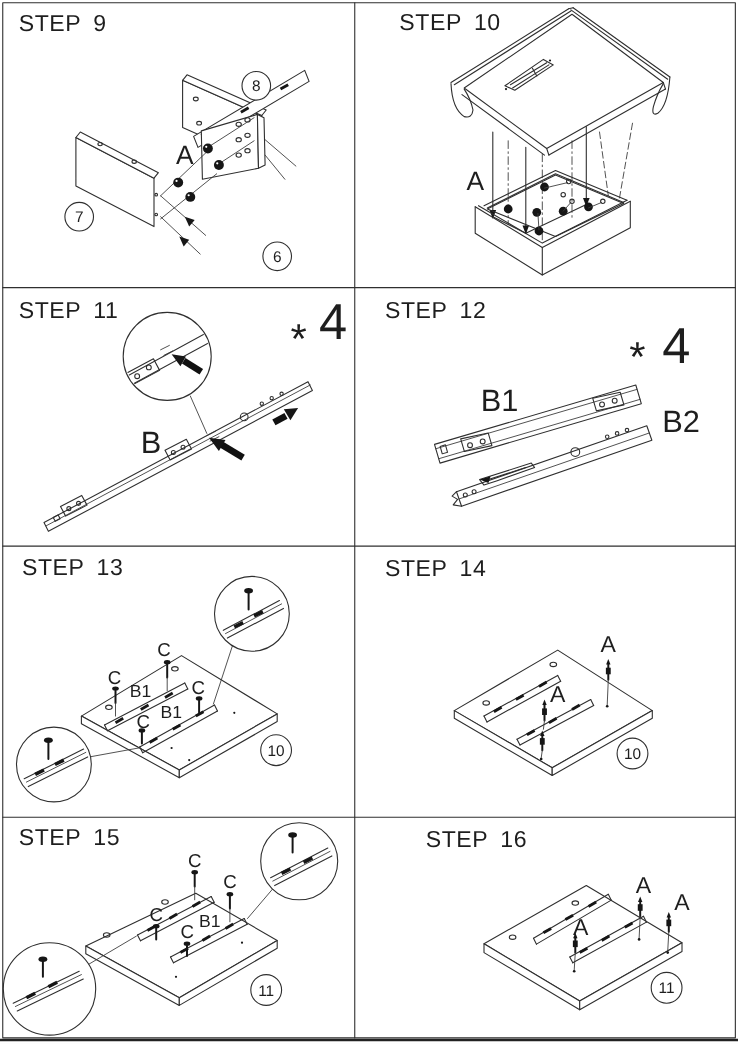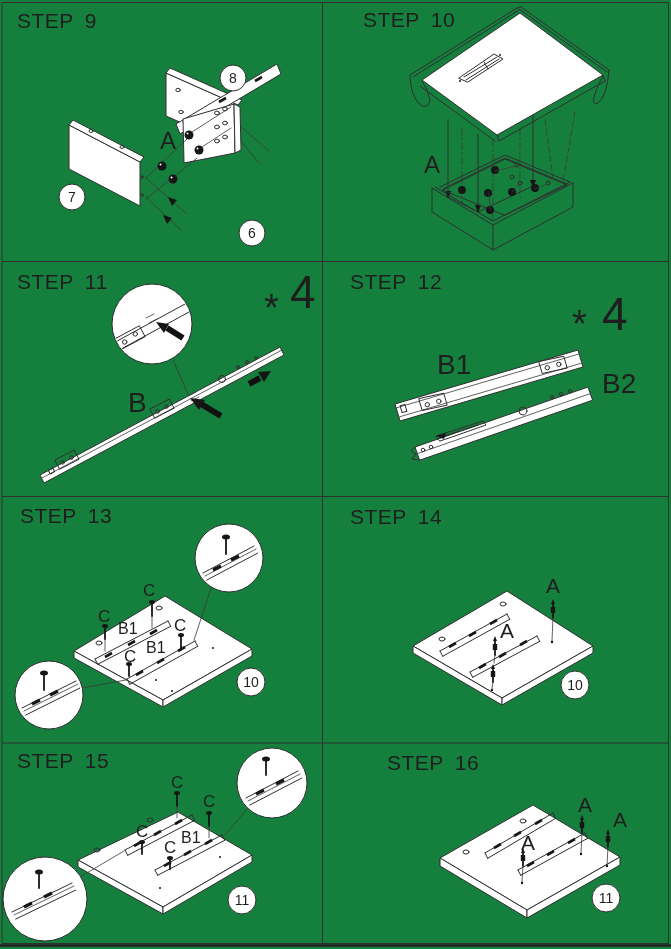--- a/index.html
+++ b/index.html
@@ -1,16 +1,16 @@
 <!DOCTYPE html>
 <html><head>
 <meta charset="utf-8">
 <style>
   html,body{margin:0;padding:0;background:#e8e8e8;}
-  #page{position:relative;width:671px;height:949px;background:#15803d;margin:0 auto;
+  #page{position:relative;width:671px;height:949px;background:#ffffff;margin:0 auto;
         font-family:"Liberation Sans","DejaVu Sans",sans-serif;}
   svg{display:block}
   .ln{fill:none;stroke:#2f2f2f;stroke-width:1;stroke-linecap:round;stroke-linejoin:round}
   .lnthin{fill:none;stroke:#3a3a3a;stroke-width:.8;stroke-linecap:round}
   .wh{fill:#ffffff;stroke:#2f2f2f;stroke-width:1;stroke-linejoin:round}
   .blk{fill:#161616;stroke:none}
   .dk{stroke:#161616;stroke-width:2.6;stroke-linecap:butt;fill:none}
   .dk2{stroke:#161616;stroke-width:3.2;stroke-linecap:butt;fill:none}
   .shaft{stroke:#161616;stroke-width:1.8;stroke-linecap:round;fill:none}
   .thick{stroke:#111;stroke-width:6;stroke-linecap:butt;fill:none}

